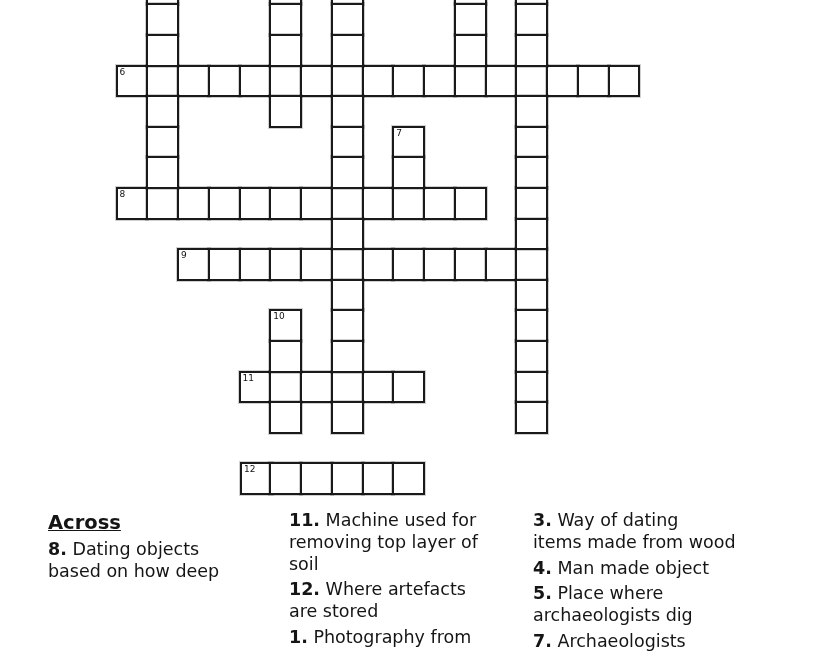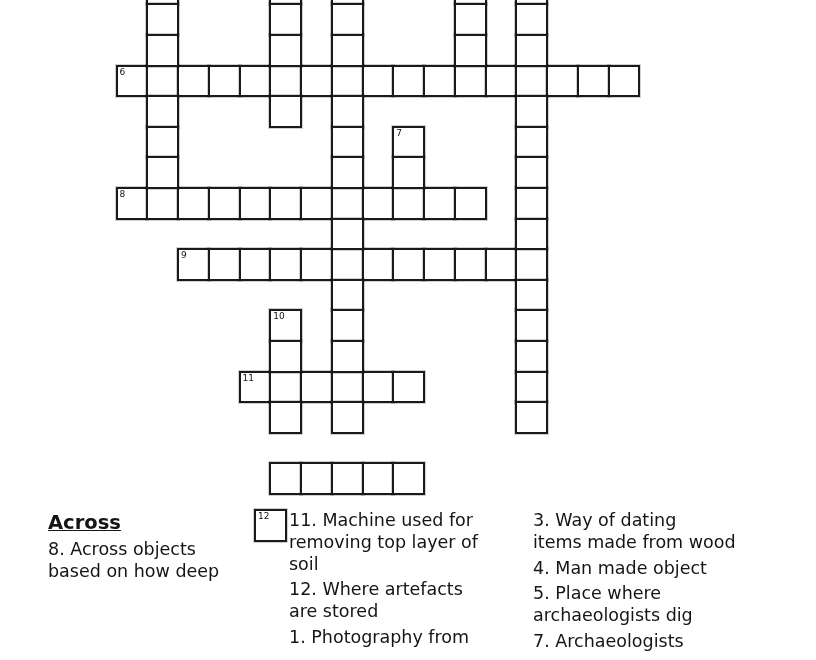--- a/index.html
+++ b/index.html
@@ -28,21 +28,21 @@
   .col-1{left:48px;width:236px;}
   .col-2{left:289px;width:238px;}
   .col-3{left:533px;width:278px;}
   .clue-heading{
     font-size:19.5px;line-height:25px;font-weight:bold;
     text-decoration:underline;margin:0 0 4px 0;
   }
   .clue{
     font-size:17.5px;line-height:21.8px;margin:0 0 4px 0;
   }
-  .clue b{font-weight:normal;}
+  .clue b{font-weight:bold;}
 </style>
 </head>
 <body>
 
 <div id="grid">
     <div class="cell" style="left: 115.5px; top: 64.6px; width: 32.75px; height: 32.6px;">
       <span class="cellnum">6</span>
     </div>
     <div class="cell" style="left: 146.25px; top: 64.6px; width: 32.75px; height: 32.6px;"></div>
     <div class="cell" style="left: 177px; top: 64.6px; width: 32.75px; height: 32.6px;"></div>
@@ -89,21 +89,21 @@
     <div class="cell" style="left: 484.5px; top: 248.2px; width: 32.75px; height: 32.6px;"></div>
     <div class="cell" style="left: 515.25px; top: 248.2px; width: 32.75px; height: 32.6px;"></div>
     <div class="cell" style="left: 238.5px; top: 370.6px; width: 56px; height: 32.6px;">
       <span class="cellnum">11</span>
     </div>
     <div class="cell" style="left: 269.25px; top: 370.6px; width: 32.75px; height: 32.6px;"></div>
     <div class="cell" style="left: 300px; top: 370.6px; width: 32.75px; height: 32.6px;"></div>
     <div class="cell" style="left: 330.75px; top: 370.6px; width: 32.75px; height: 32.6px;"></div>
     <div class="cell" style="left: 361.5px; top: 370.6px; width: 32.75px; height: 32.6px;"></div>
     <div class="cell" style="left: 392.25px; top: 370.6px; width: 32.75px; height: 32.6px;"></div>
-    <div class="cell" style="left: 254px; top: 462.4px; width: 32.75px; height: 32.6px; margin-top: 47px;">
+    <div class="cell" style="left: 240px; top: 462.4px; width: 32.75px; height: 32.6px;">
       <span class="cellnum">12</span>
     </div>
     <div class="cell" style="left: 269.25px; top: 462.4px; width: 32.75px; height: 32.6px;"></div>
     <div class="cell" style="left: 300px; top: 462.4px; width: 32.75px; height: 32.6px;"></div>
     <div class="cell" style="left: 330.75px; top: 462.4px; width: 32.75px; height: 32.6px;"></div>
     <div class="cell" style="left: 361.5px; top: 462.4px; width: 32.75px; height: 32.6px;"></div>
     <div class="cell" style="left: 392.25px; top: 462.4px; width: 32.75px; height: 32.6px;"></div>
     <div class="cell" style="left: 146.25px; top: -27.2px; width: 32.75px; height: 32.6px;"></div>
     <div class="cell" style="left: 146.25px; top: 3.4px; width: 32.75px; height: 32.6px;"></div>
     <div class="cell" style="left: 146.25px; top: 34px; width: 32.75px; height: 32.6px;"></div>
@@ -148,21 +148,21 @@
     <div class="cell" style="left: 269.25px; top: 309.4px; width: 32.75px; height: 32.6px;">
       <span class="cellnum">10</span>
     </div>
     <div class="cell" style="left: 269.25px; top: 340px; width: 32.75px; height: 32.6px;"></div>
     <div class="cell" style="left: 269.25px; top: 401.2px; width: 32.75px; height: 32.6px;"></div>
   </div>
 
 <div id="clues">
   <div class="clue-col col-1" id="clue-col-0">
       <h2 class="clue-heading">Across</h2>
-      <p class="clue"><b>8.</b> <span>Across objects</span> <br><span>based on how deep</span> <br></p>
+      <p class="clue"><b>8.</b> <span>Dating objects</span> <br><span>based on how deep</span> <br></p>
     </div>
   <div class="clue-col col-2" id="clue-col-1">
       <p class="clue"><b>11.</b> <span>Machine used for</span> <br><span>removing top layer of</span> <br><span>soil</span></p>
       <p class="clue"><b>12.</b> <span>Where artefacts</span> <br><span>are stored</span></p>
       <p class="clue"><b>1.</b> <span>Photography from</span></p>
     </div>
   <div class="clue-col col-3" id="clue-col-2">
       <p class="clue"><b>3.</b> <span>Way of dating</span> <br><span>items made from wood</span></p>
       <p class="clue"><b>4.</b> <span>Man made object</span> <br></p>
       <p class="clue"><b>5.</b> <span>Place where</span> <br><span>archaeologists dig</span></p>

